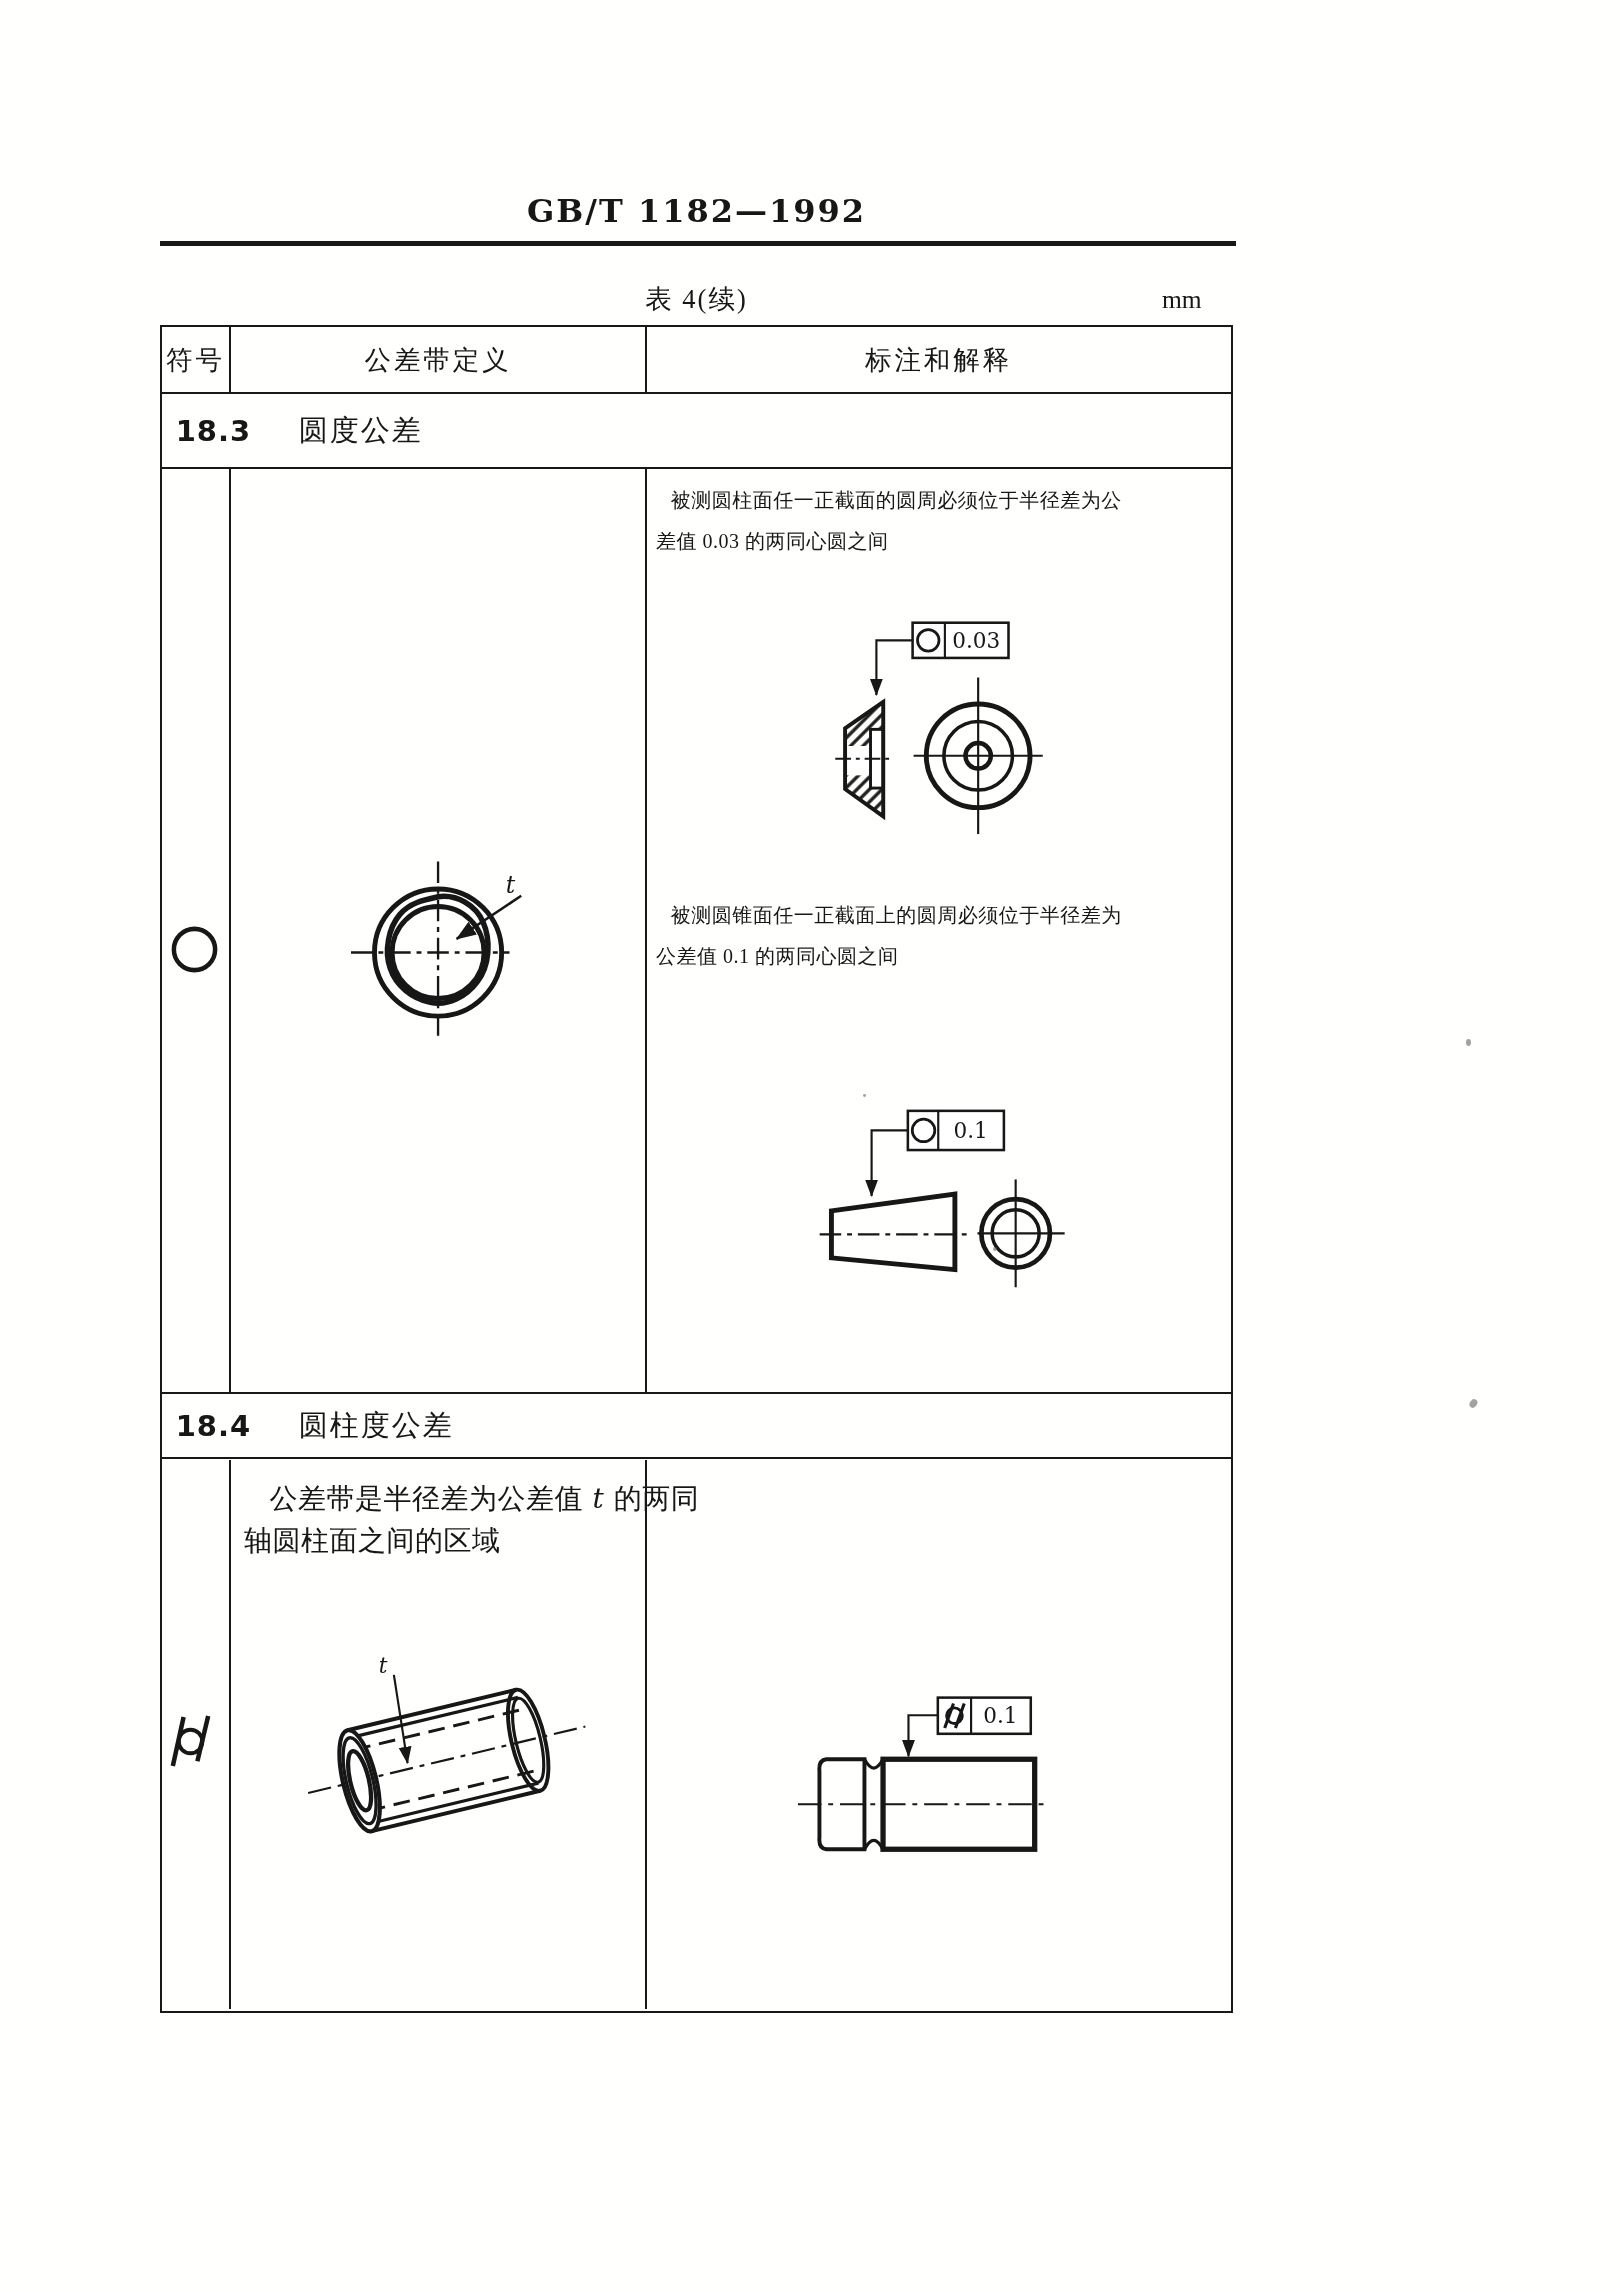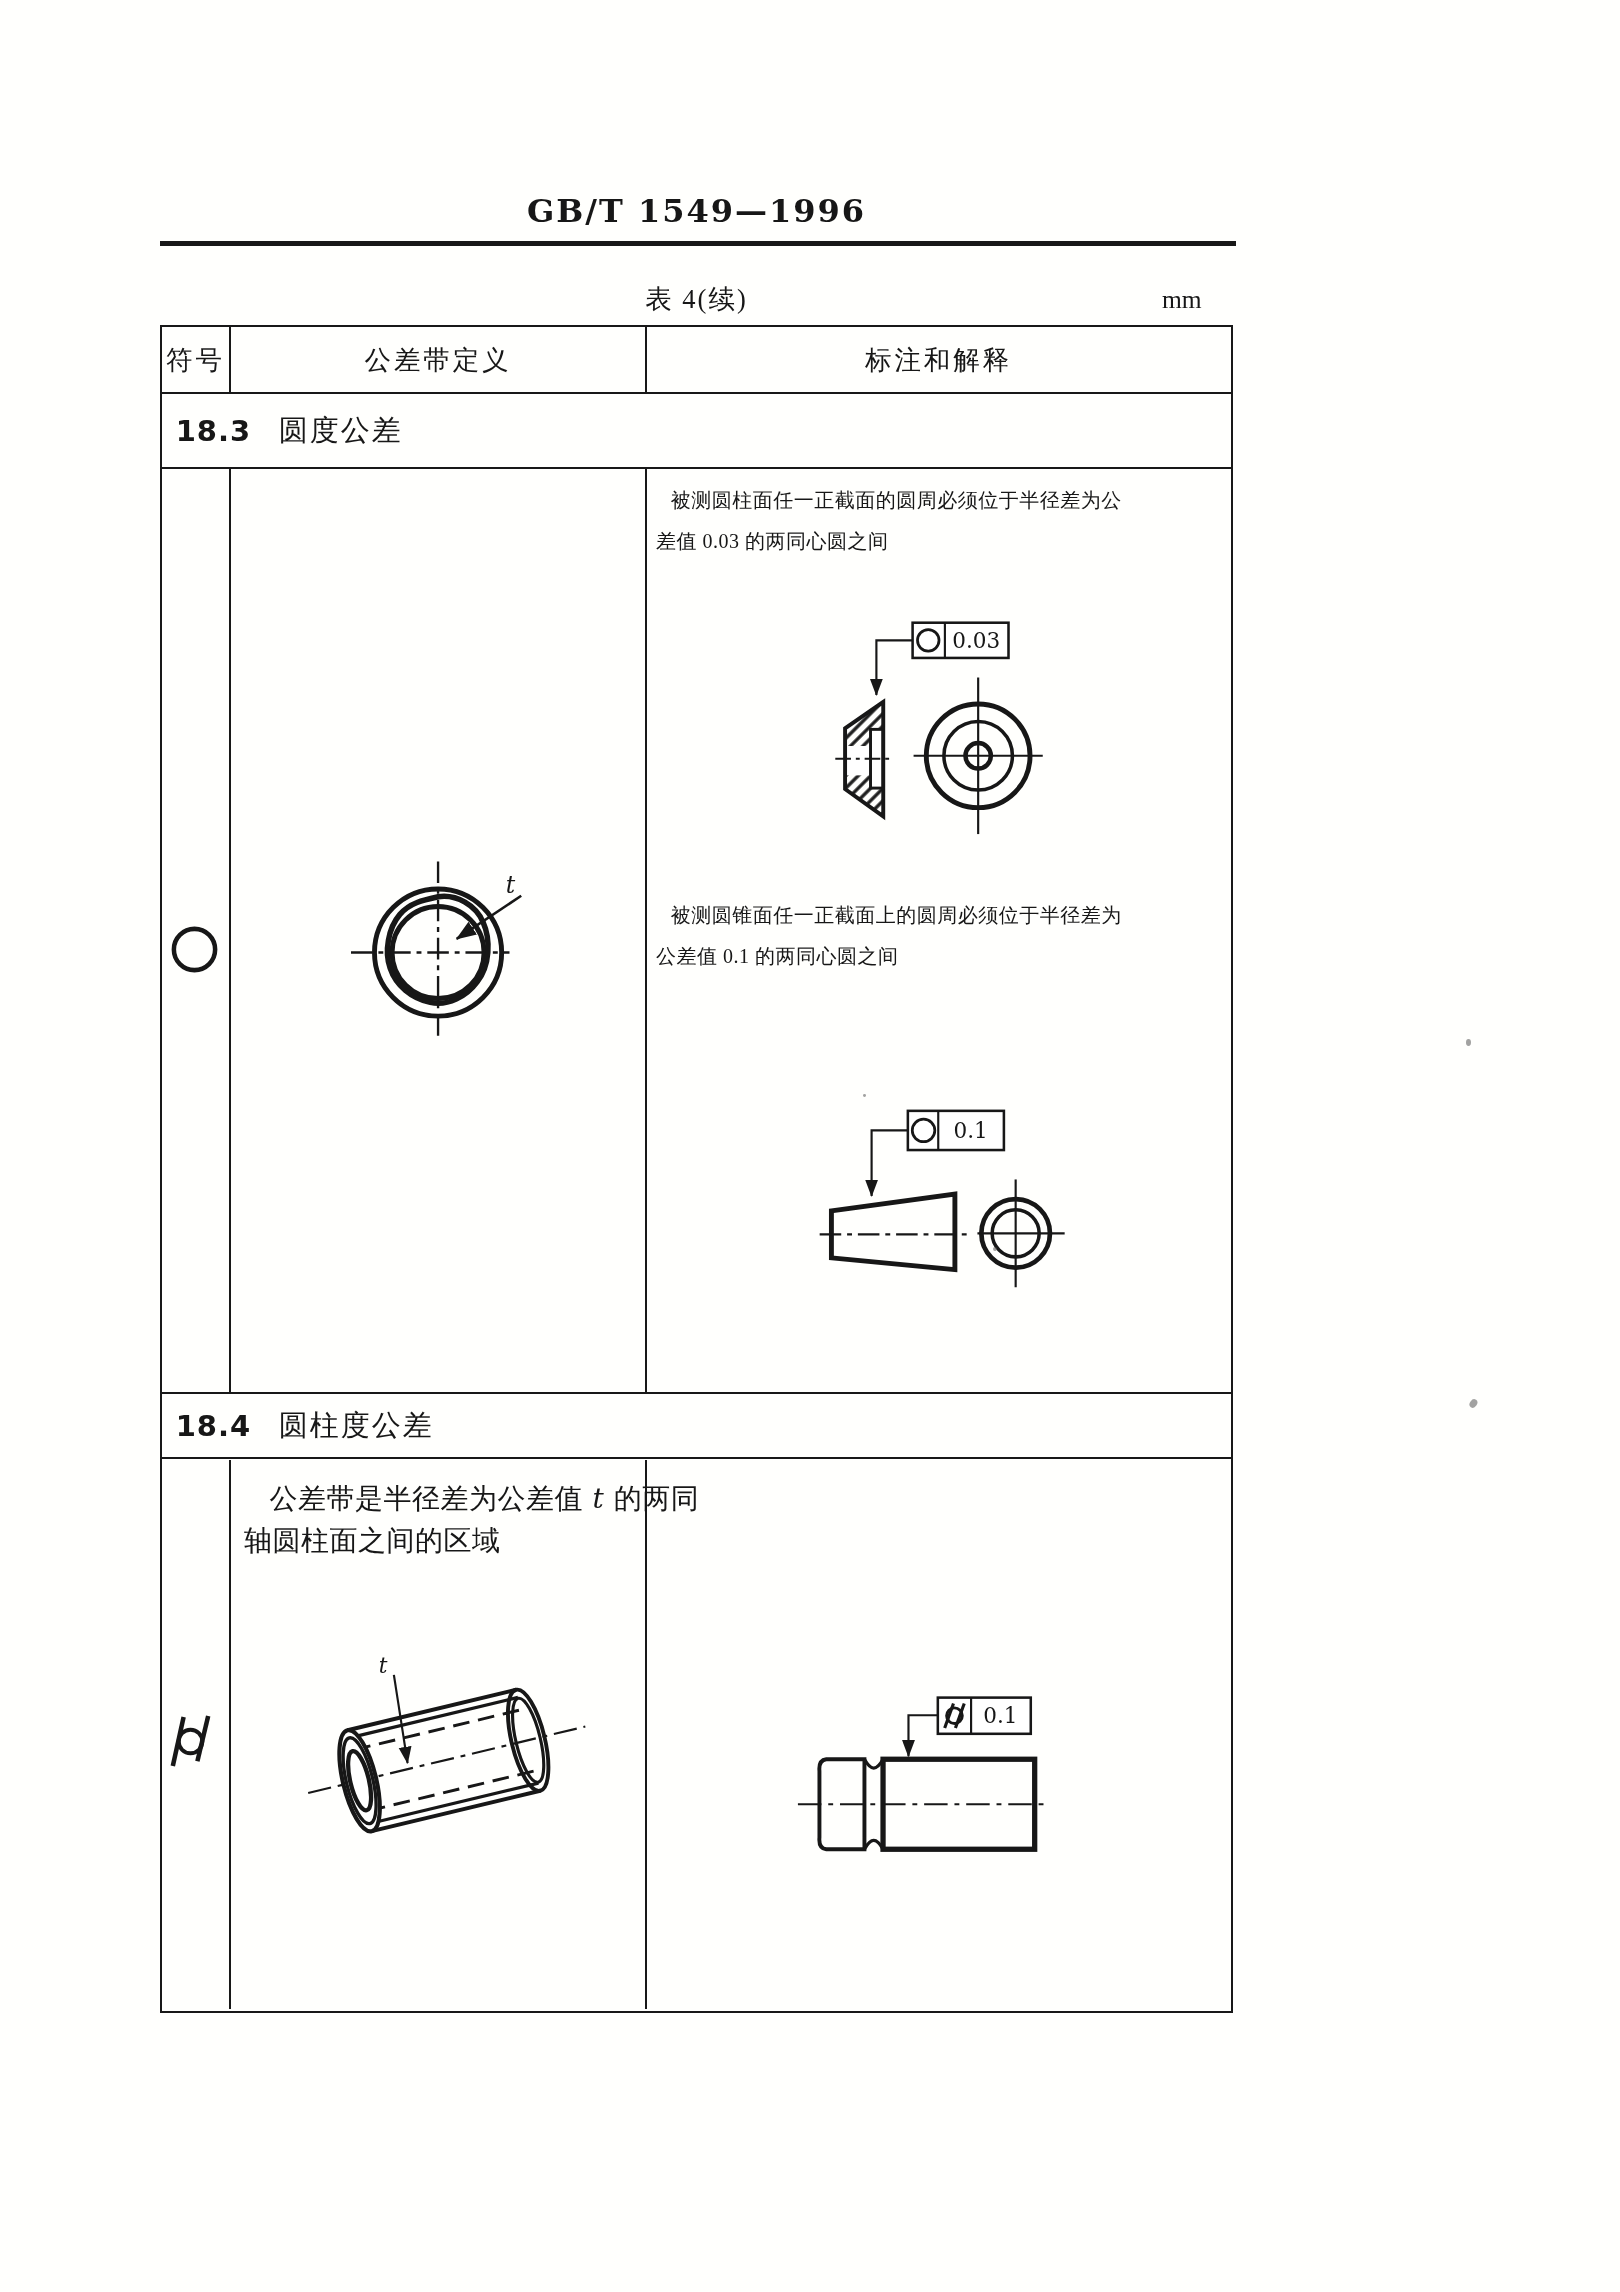--- a/index.html
+++ b/index.html
@@ -16,21 +16,21 @@
   .row-header{top:0;height:65px;border-bottom:2.9px solid #181818;}
   .row-sec1{top:68px;height:72px;border-bottom:2.9px solid #181818;}
   .row-body1{top:142px;height:923px;border-bottom:2.9px solid #181818;}
   .row-sec2{top:1068px;height:62px;border-bottom:2.9px solid #181818;}
   .row-body2{top:1133px;height:549px;}
   .cell{position:absolute;top:0;bottom:0;box-sizing:border-box;}
   .colA{left:0;width:69px;border-right:2px solid #181818;}
   .colB{left:69px;width:416px;border-right:2px solid #181818;}
   .colC{left:484px;right:0;}
   .hlabel{display:flex;align-items:center;justify-content:center;height:100%;font-size:26.5px;letter-spacing:2.9px;}
-  .secrow{display:flex;align-items:center;height:100%;padding-left:13.7px;box-sizing:border-box;}
+  .secrow{display:flex;align-items:center;height:100%;padding-left:13.7px;box-sizing:border-box;gap:20px;}
   .clause-no{font-family:"DejaVu Sans","Liberation Sans",sans-serif;font-size:29px;font-weight:600;letter-spacing:1px;}
   .sec-title{margin-left:27.4px;font-size:29px;letter-spacing:2px;font-weight:500;}
   .para{position:absolute;font-size:28px;line-height:42px;white-space:nowrap;letter-spacing:0.5px;}
   .para.small{font-size:20px;line-height:41px;}
   .ind1{padding-left:25.5px;}
   .ind05{padding-left:14.7px;}
   .ivar{font-style:italic;font-family:"DejaVu Serif",serif;padding:0 2px;}
   svg{display:block;overflow:visible;}
   svg text{font-family:"DejaVu Serif","Liberation Serif",serif;fill:#171717;}
   .speck{position:absolute;background:#555;border-radius:50%;opacity:.55;}
@@ -44,21 +44,21 @@
     <defs>
       <marker id="arr" orient="auto" markerWidth="9" markerHeight="8" refX="7.6" refY="3" markerUnits="strokeWidth">
         <path d="M0,0 L8,3 L0,6 z" fill="#171717"></path>
       </marker>
       <pattern id="hatch" patternUnits="userSpaceOnUse" width="9" height="9" patternTransform="rotate(45)">
         <line x1="4" y1="0" x2="4" y2="9" stroke="#1c1c1c" stroke-width="3.4"></line>
       </pattern>
     </defs>
   </svg>
 
-  <div class="abs doc-title">GB/T 1549—1996</div>
+  <div class="abs doc-title">GB/T 1182—1992</div>
   <div class="abs top-rule"></div>
   <div class="abs tbl-caption">表 4(续)</div>
   <div class="abs unit-label">mm</div>
 
   <div class="abs tbl">
 
     <div class="trow row-header">
       <div class="cell colA">
         <div class="hlabel">符号</div>
       </div>

